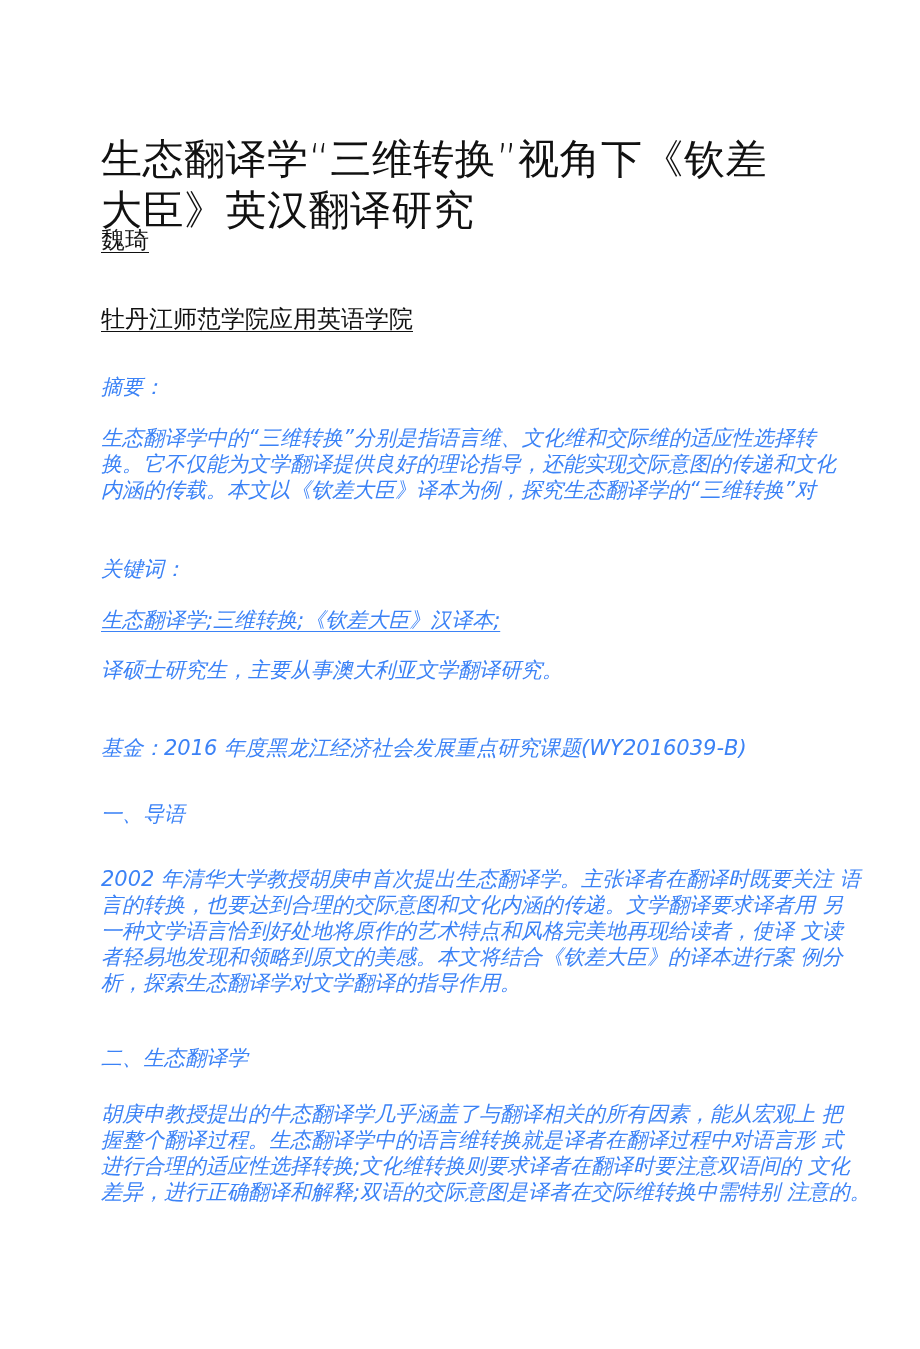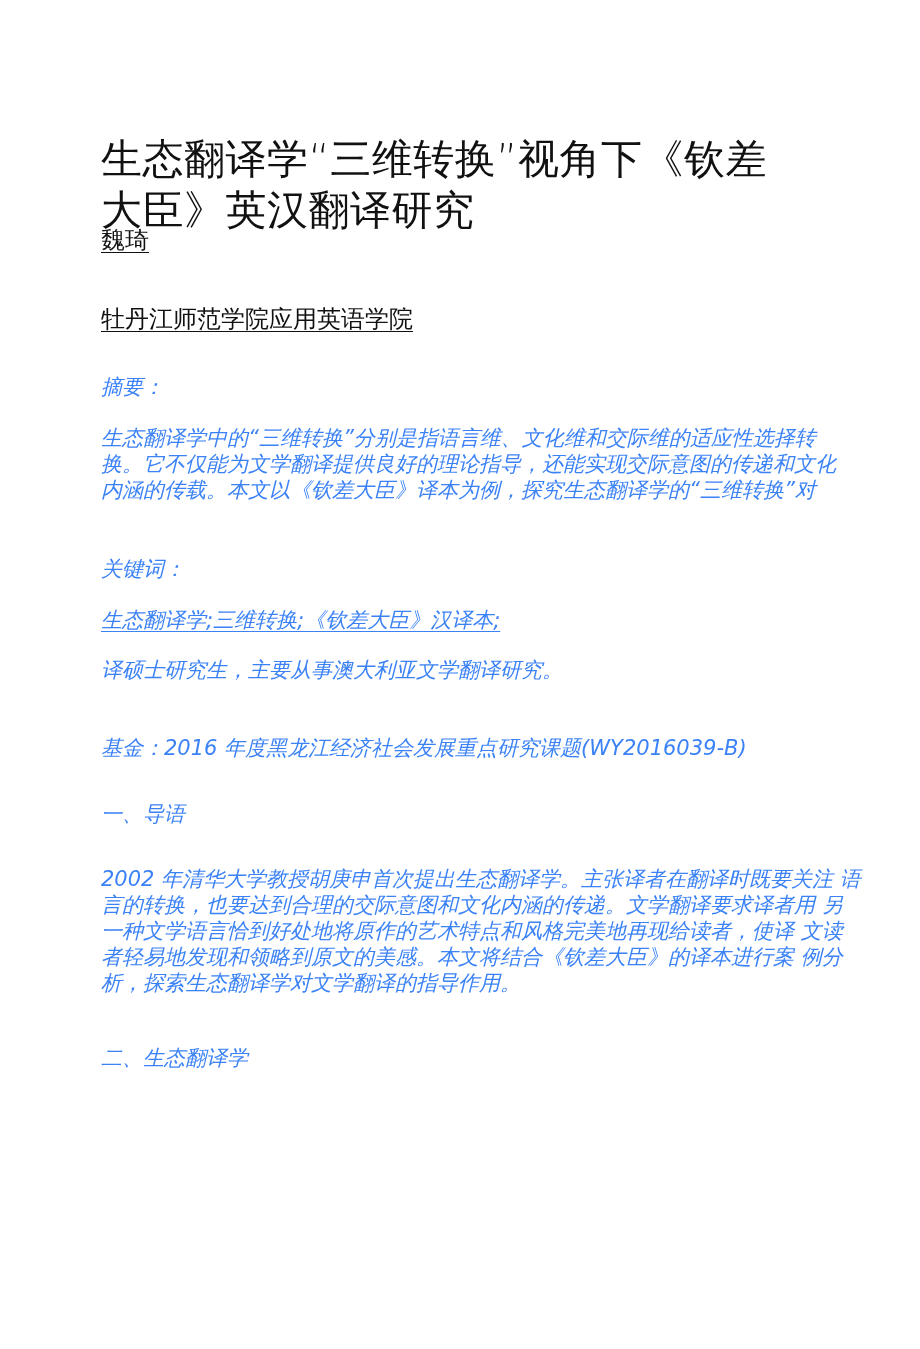--- a/index.html
+++ b/index.html
@@ -64,14 +64,20 @@
   <div class="abs body" style="top:866px;">
     <span class="line">2002 年清华大学教授胡庚申首次提出生态翻译学。主张译者在翻译时既要关注  语</span>
     <span class="line">言的转换，也要达到合理的交际意图和文化内涵的传递。文学翻译要求译者用  另</span>
     <span class="line">一种文学语言恰到好处地将原作的艺术特点和风格完美地再现给读者，使译  文读</span>
     <span class="line">者轻易地发现和领略到原文的美感。本文将结合《钦差大臣》的译本进行案  例分</span>
     <span class="line">析，探索生态翻译学对文学翻译的指导作用。</span>
   </div>
 
   <div class="abs body" style="top:1037px;margin-top:8px;">二、生态翻译学</div>
 
+  <div class="abs body" style="top:1101px;">
+    <span class="line">胡庚申教授提出的牛态翻译学几乎涵盖了与翻译相关的所有因素，能从宏观上  把</span>
+    <span class="line">握整个翻译过程。生态翻译学中的语言维转换就是译者在翻译过程中对语言形  式</span>
+    <span class="line">进行合理的适应性选择转换;文化维转换则要求译者在翻译时要注意双语间的  文化</span>
+    <span class="line">差异，进行正确翻译和解释;双语的交际意图是译者在交际维转换中需特别  注意的。</span>
+  </div>
 
 </div>
 
 </body></html>

